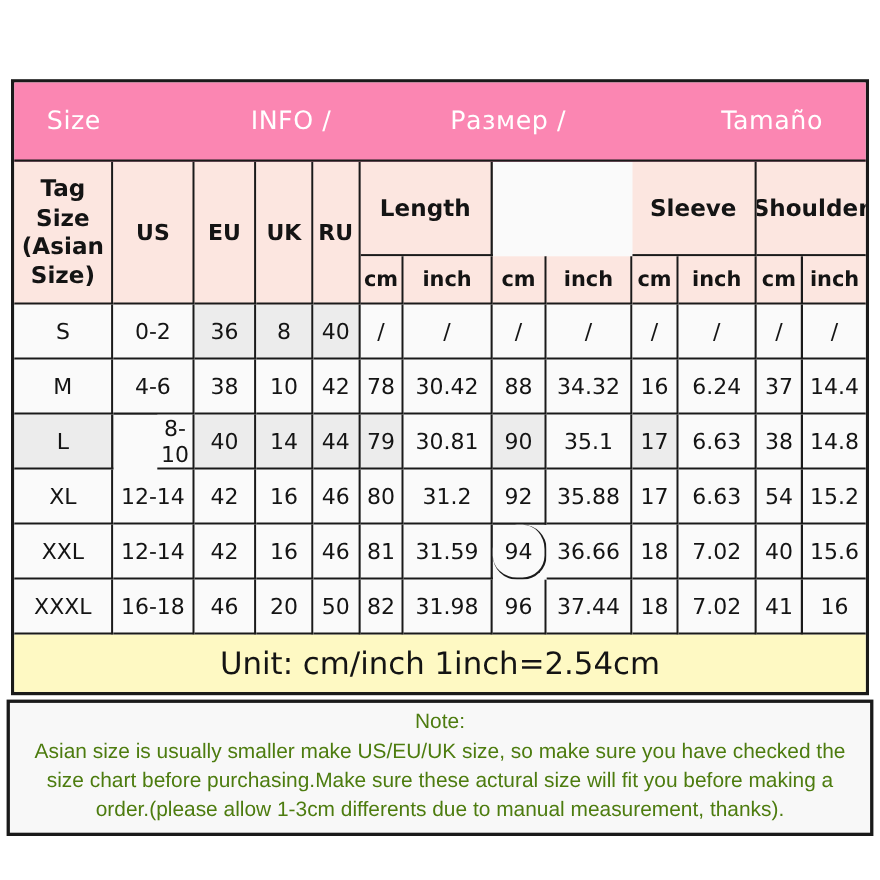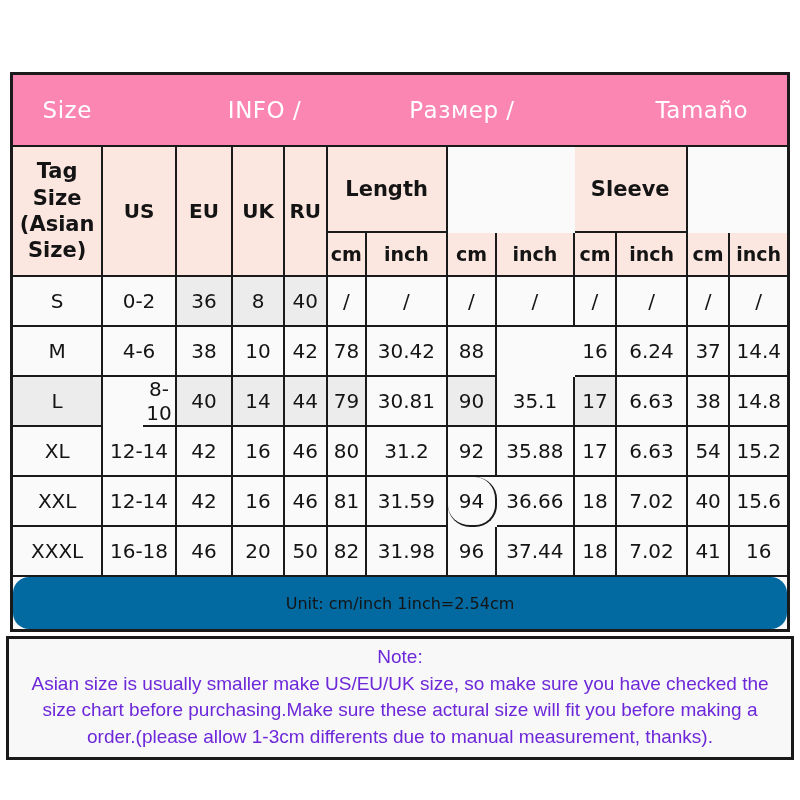--- a/index.html
+++ b/index.html
@@ -35,27 +35,27 @@
   }
   .cell.last-col{border-right:none;}
   .cell.hdr{background:#fce6e0;font-weight:bold;}
   .tag-cell{grid-row:1 / span 2;grid-column:1;flex-direction:column;line-height:1.26;font-size:21px;}
   .sys-cell{grid-row:1 / span 2;}
   .grp-cell{grid-row:1;font-size:21px;}
   .sub-cell{grid-row:2;font-size:19px;}
   .shaded{background:#ececec;}
   .unit-row{
     grid-row:9;grid-column:1 / -1;border-right:none;border-bottom:none;
-    background:#0369a1;font-size:16px;border-radius:16px;
+    background:#fef9c3;font-size:28px;
   }
   
   .note-box{
     position:absolute;left:6px;top:636px;width:788px;
     border:3px solid #1a1a1a;background:#f8f8f8;box-sizing:border-box;
-    color:#6d28d9;text-align:center;padding:5px 2px 7px 2px;
+    color:#4d7c0f;text-align:center;padding:5px 2px 7px 2px;
     font-family:"Liberation Sans",sans-serif;font-size:19px;line-height:1.38;
   }
   .note-box .note-title{margin-bottom:1px;}
   .note-box .note-line{white-space:nowrap;}
 </style>
 </head>
 <body>
 
 <div class="chart-box">
 
@@ -75,20 +75,21 @@
       <div>Size)</div>
     </div>
 
     <div class="cell hdr sys-cell" style="grid-column:2">US</div>
     <div class="cell hdr sys-cell" style="grid-column:3">EU</div>
     <div class="cell hdr sys-cell" style="grid-column:4">UK</div>
     <div class="cell hdr sys-cell" style="grid-column:5">RU</div>
 
     <div class="cell hdr grp-cell" style="grid-column:6 / span 2">Length</div>
     <div class="cell hdr grp-cell" style="grid-column:10 / span 2">Sleeve</div>
+    <div class="cell hdr grp-cell last-col" style="grid-column:12 / span 2">Shoulder</div>
 
     <div class="cell hdr sub-cell" style="grid-column:6">cm</div>
     <div class="cell hdr sub-cell" style="grid-column:7">inch</div>
     <div class="cell hdr sub-cell" style="grid-column:8">cm</div>
     <div class="cell hdr sub-cell" style="grid-column:9">inch</div>
     <div class="cell hdr sub-cell" style="grid-column:10">cm</div>
     <div class="cell hdr sub-cell" style="grid-column:11">inch</div>
     <div class="cell hdr sub-cell" style="grid-column:12">cm</div>
     <div class="cell hdr sub-cell last-col" style="grid-column:13">inch</div>
 
@@ -106,20 +107,21 @@
       <div class="cell" style="grid-area: 3 / 12;">/</div>
       <div class="cell last-col" style="grid-area: 3 / 13;">/</div>
       <div class="cell" style="grid-area: 4 / 1;">M</div>
       <div class="cell" style="grid-area: 4 / 2;">4-6</div>
       <div class="cell" style="grid-area: 4 / 3;">38</div>
       <div class="cell" style="grid-area: 4 / 4;">10</div>
       <div class="cell" style="grid-area: 4 / 5;">42</div>
       <div class="cell" style="grid-area: 4 / 6;">78</div>
       <div class="cell" style="grid-area: 4 / 7;">30.42</div>
       <div class="cell" style="grid-area: 4 / 8;">88</div>
+      <div class="cell" style="grid-area: 4 / 9;">34.32</div>
       <div class="cell" style="grid-area: 4 / 10;">16</div>
       <div class="cell" style="grid-area: 4 / 11;">6.24</div>
       <div class="cell" style="grid-area: 4 / 12;">37</div>
       <div class="cell last-col" style="grid-area: 4 / 13;">14.4</div>
       <div class="cell shaded" style="grid-area: 5 / 1;">L</div>
       <div class="cell" style="grid-area: 5 / 2; margin-left: 40px;">8-10</div>
       <div class="cell shaded" style="grid-area: 5 / 3;">40</div>
       <div class="cell shaded" style="grid-area: 5 / 4;">14</div>
       <div class="cell shaded" style="grid-area: 5 / 5;">44</div>
       <div class="cell shaded" style="grid-area: 5 / 6;">79</div>

